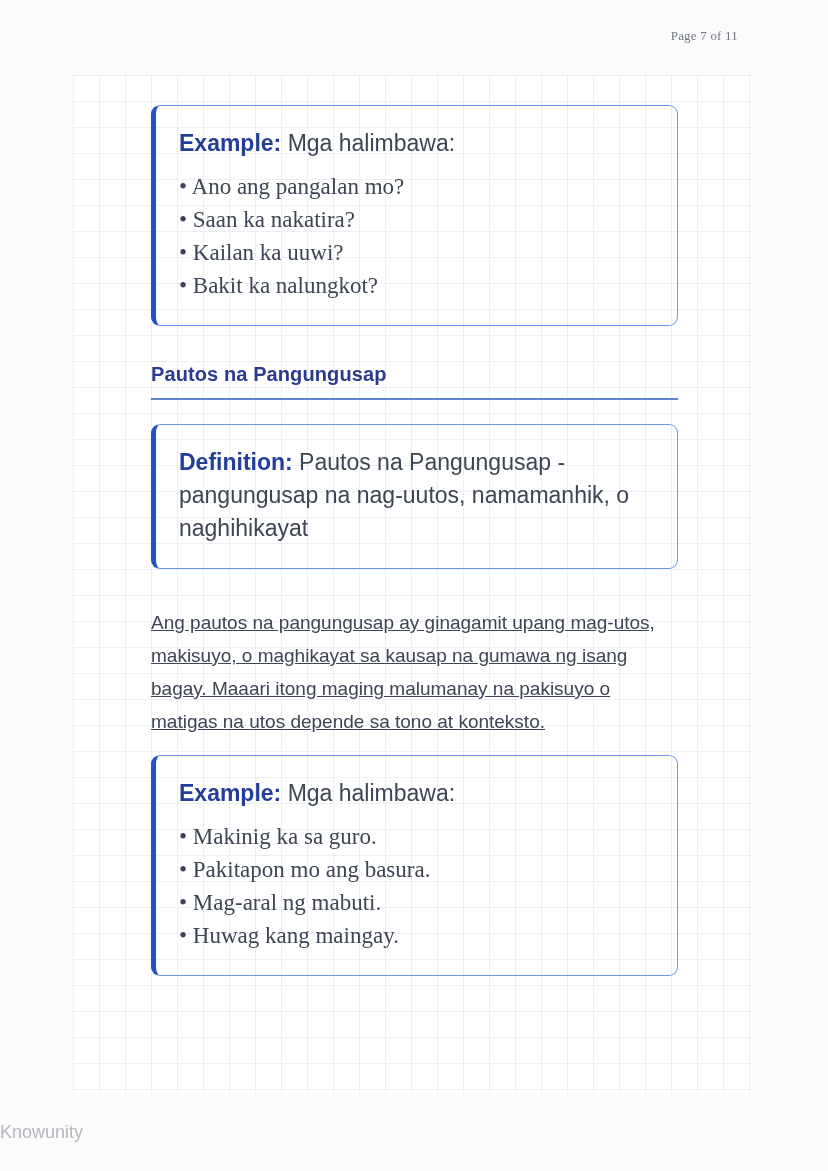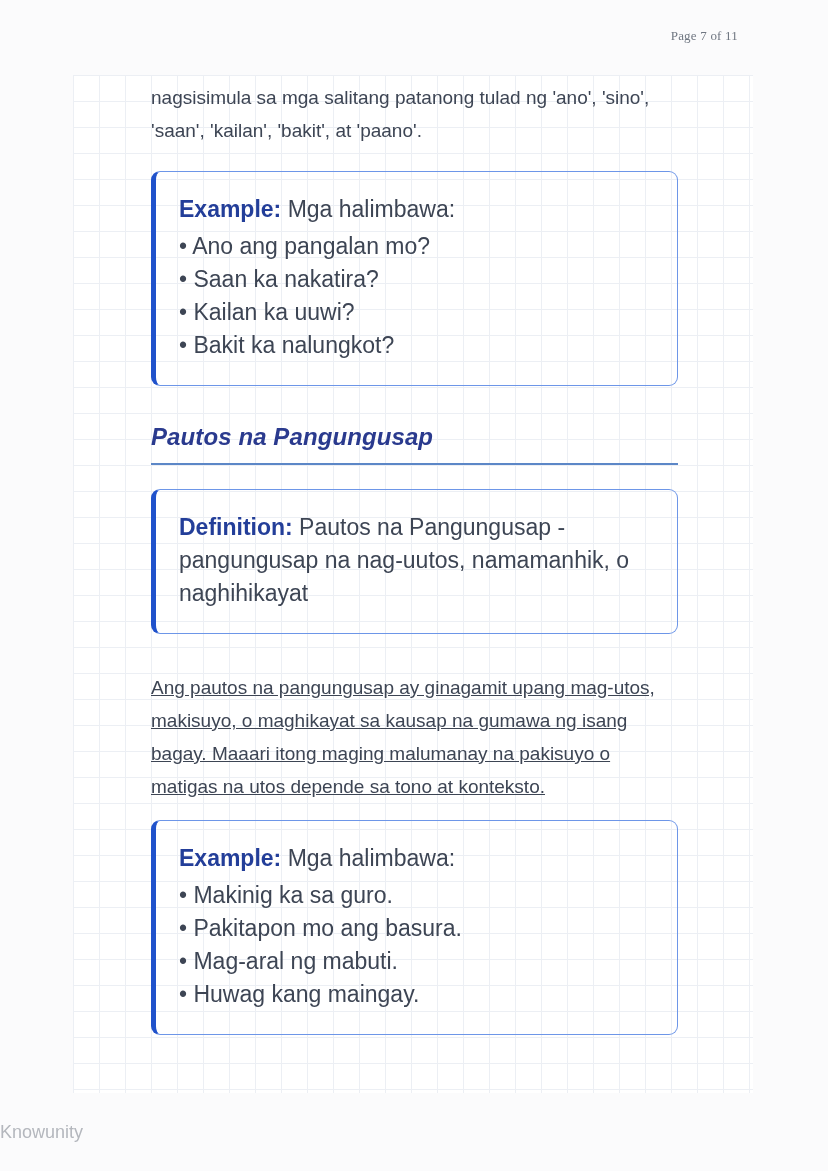--- a/index.html
+++ b/index.html
@@ -57,30 +57,29 @@
     border-radius: 9px;
     background: transparent;
     padding: 21px 24px 23px 23px;
     font-size: 23px;
     line-height: 33px;
   }
   .callout-label {
     font-weight: bold;
     color: #233e99;
   }
-  .bullet-list { margin-top: 4px; }
+  .bullet-list { margin-top: 10px; font-family: Liberation Serif, serif; }
   .bullet-item::before { content: "• "; }
 
   .section-heading {
     margin-top: 37px;
-    font-size: 24px;
+    font-size: 20px;
     font-weight: bold;
     color: #2a3a8e;
     letter-spacing: 0.1px;
-    font-style: italic;
   }
   .heading-rule {
     margin-top: 12px;
     border: none;
     border-top: 2px solid #5c87c7;
     width: 100%;
   }
 
   .definition-callout { }
   .body-para { margin-top: 37px; text-decoration: underline; }
@@ -97,22 +96,20 @@
   }
 </style>
 </head>
 <body>
 
 <div class="page-number">Page 7 of 11</div>
 
 <div class="grid-card">
   <div class="content-col">
 
-    <div class="para intro-para">nagsisimula sa mga salitang patanong tulad ng 'ano', 'sino',
-'saan', 'kailan', 'bakit', at 'paano'.</div>
 
     <div class="callout example-1">
       <div><span class="callout-label">Example:</span><span> Mga halimbawa:</span></div>
       <div class="bullet-list">
           <div class="bullet-item">Ano ang pangalan mo?</div>
           <div class="bullet-item">Saan ka nakatira?</div>
           <div class="bullet-item">Kailan ka uuwi?</div>
           <div class="bullet-item">Bakit ka nalungkot?</div>
         </div>
     </div>

